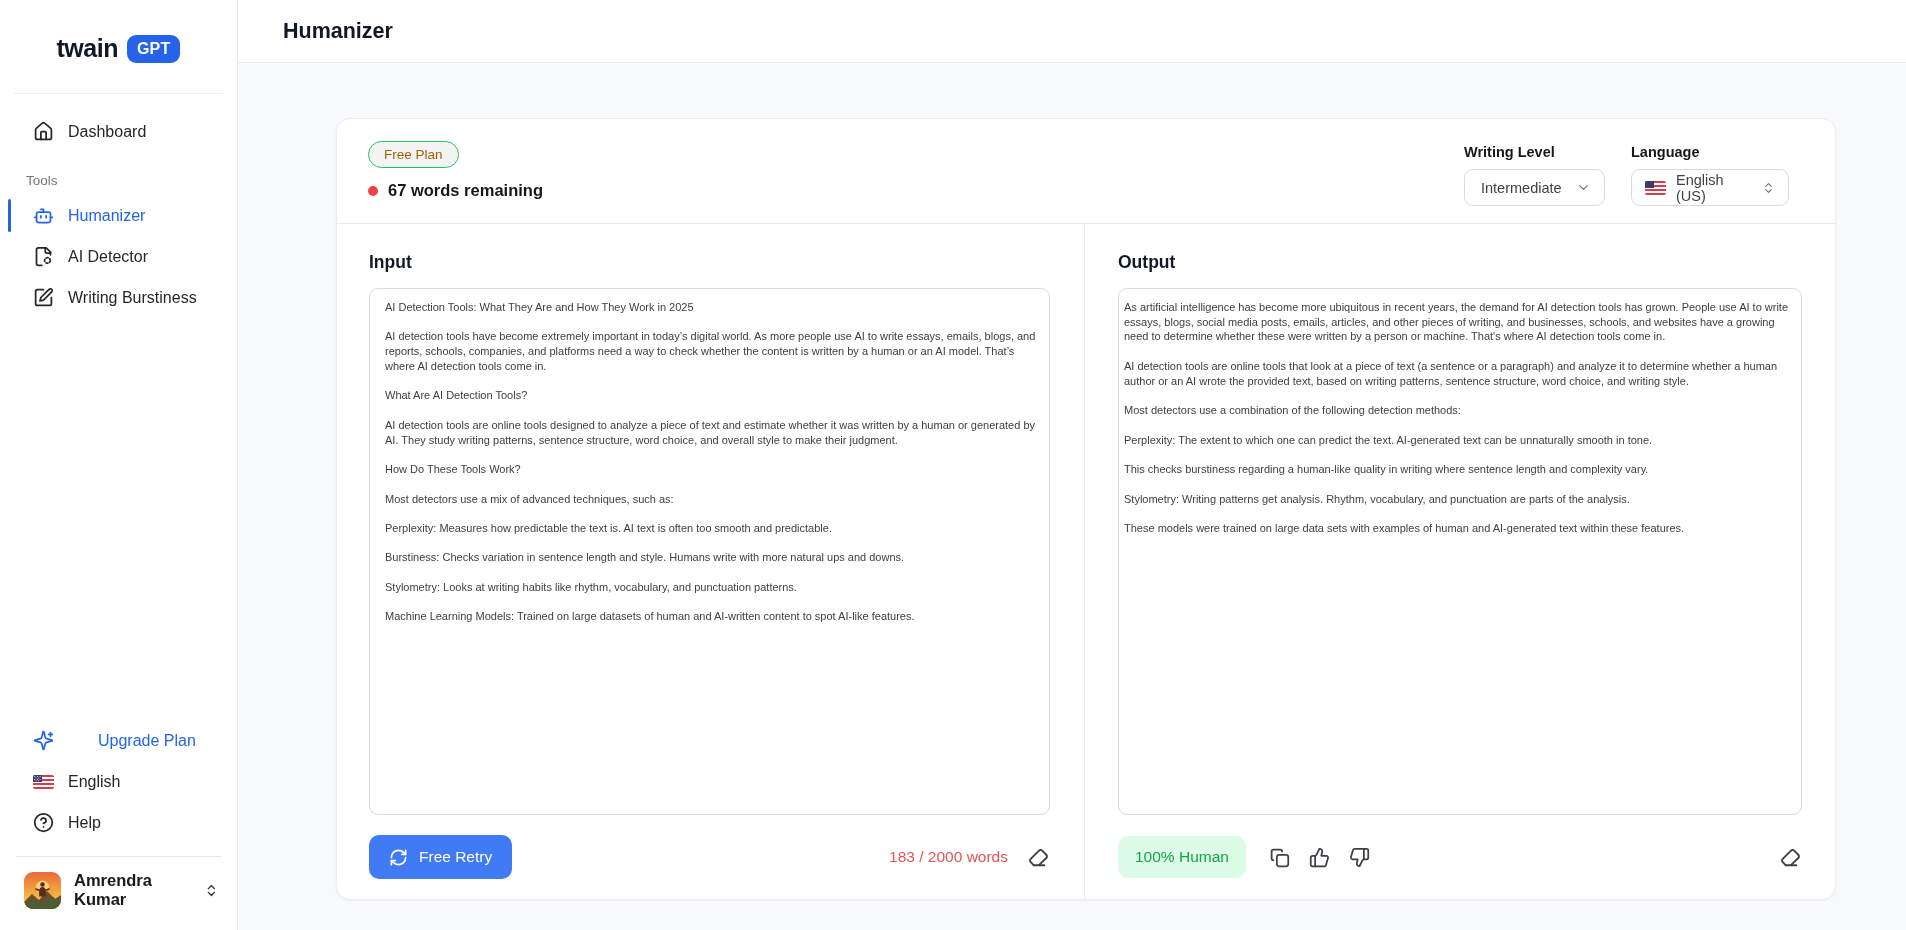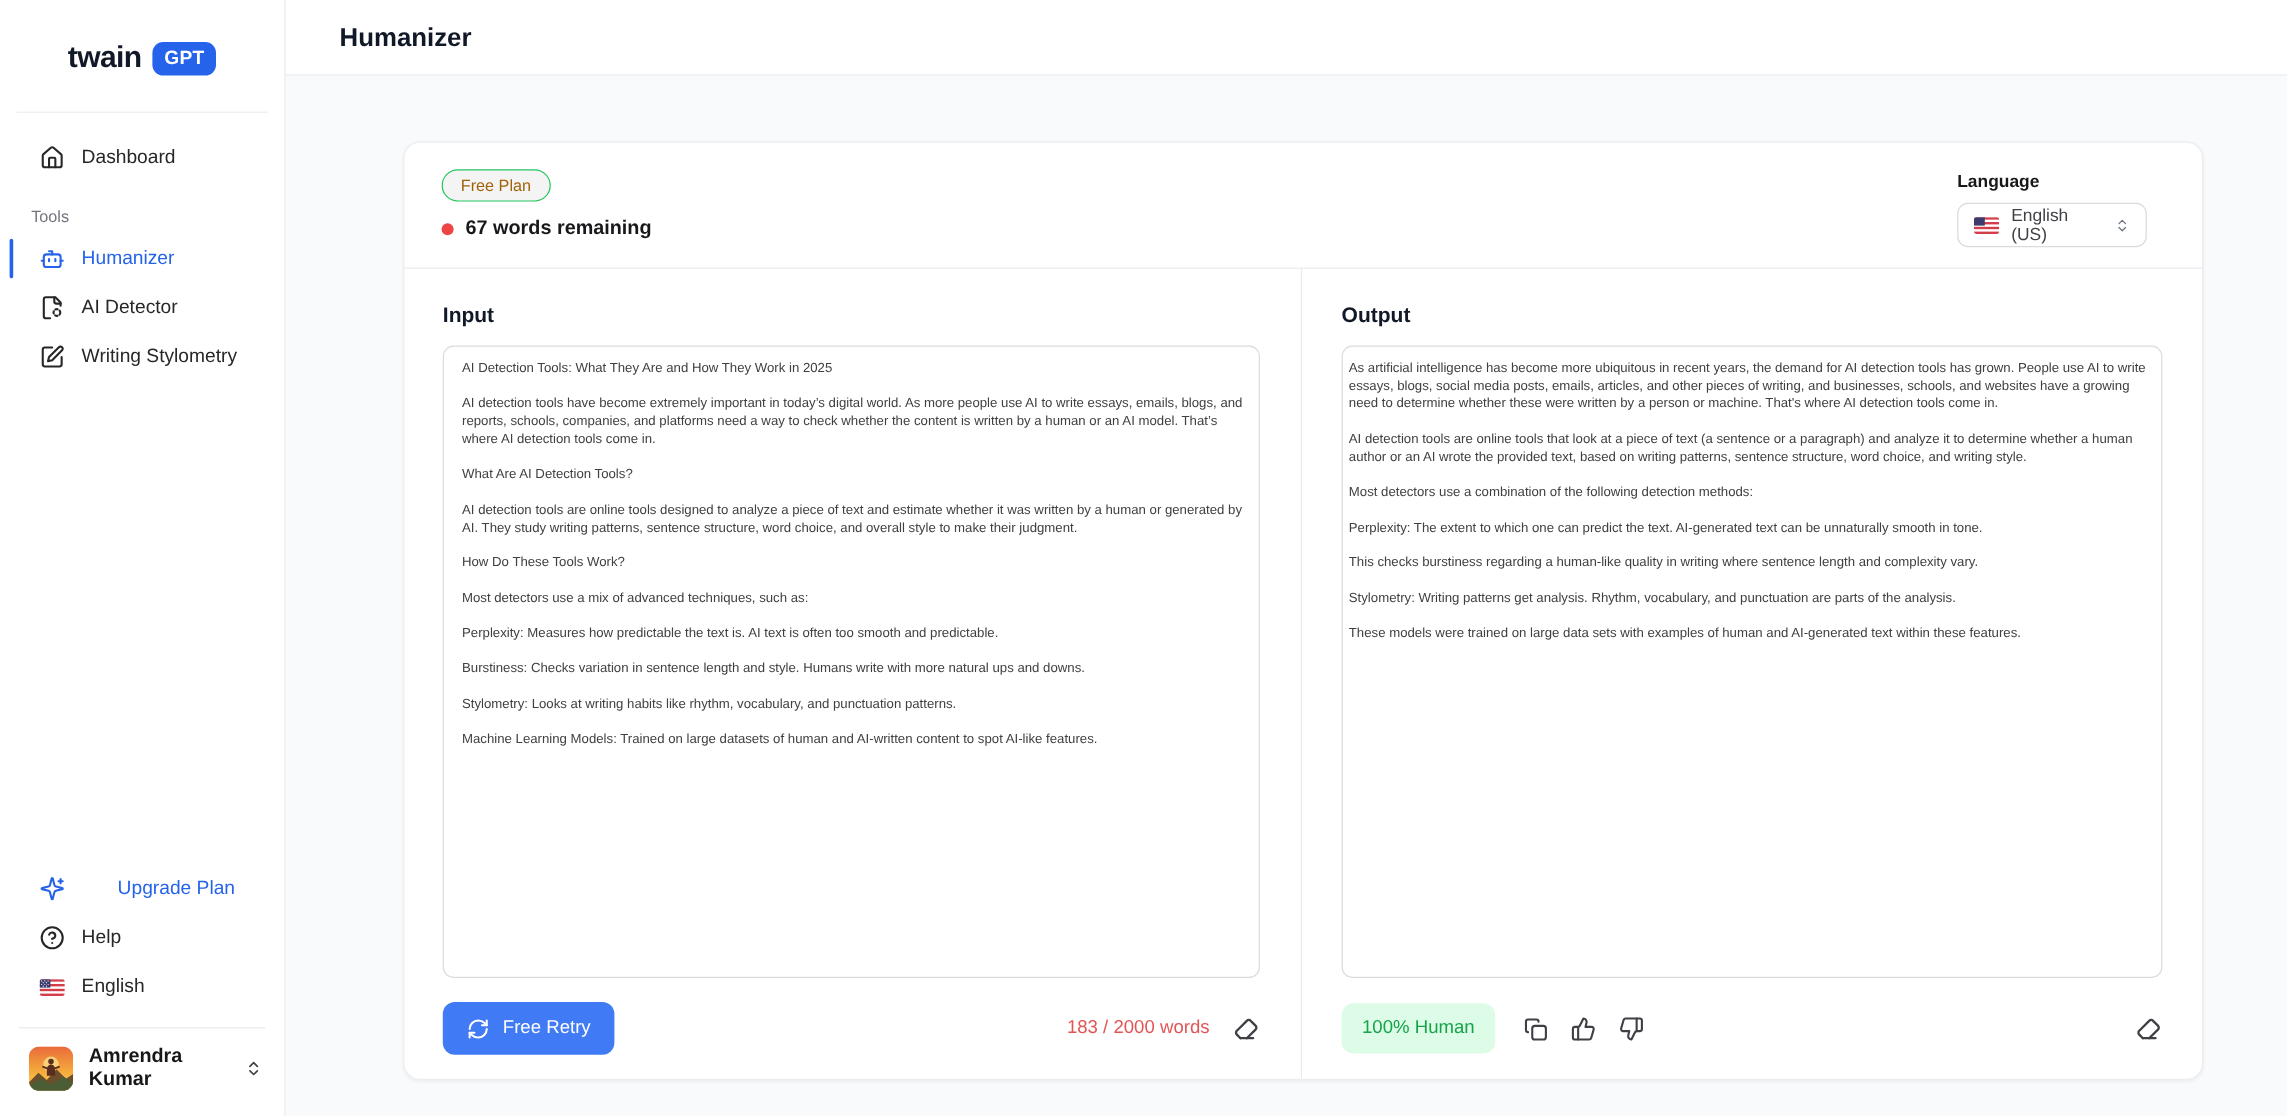--- a/index.html
+++ b/index.html
@@ -166,40 +166,32 @@
           <path d="M14 2v4a2 2 0 0 0 2 2h4"></path>
           <circle cx="16.5" cy="16.5" r="3.2" stroke-dasharray="2.2 2.2"></circle>
         </svg>
       <span>AI Detector</span>
     </div>
     <div class="nav-item">
       <svg class="ni" viewBox="0 0 24 24" fill="none" stroke="currentColor" stroke-width="2" stroke-linecap="round" stroke-linejoin="round">
           <path d="M12 3H5a2 2 0 0 0-2 2v14a2 2 0 0 0 2 2h14a2 2 0 0 0 2-2v-7"></path>
           <path d="M18.375 2.625a2.12 2.12 0 1 1 3 3L12 15l-4 1 1-4Z"></path>
         </svg>
-      <span>Writing Stylometry</span>
+      <span>Writing Burstiness</span>
     </div>
   </nav>
 
   <div class="sidebar-footer">
     <div class="nav-item upgrade">
       <svg class="ni" viewBox="0 0 24 24" fill="none" stroke="currentColor" stroke-width="2" stroke-linecap="round" stroke-linejoin="round">
           <path d="M9.9 15.5a2 2 0 0 0-1.4-1.4l-6.1-1.6a.5.5 0 0 1 0-1l6.1-1.6a2 2 0 0 0 1.4-1.4l1.6-6.1a.5.5 0 0 1 1 0l1.6 6.1a2 2 0 0 0 1.4 1.4l6.1 1.6a.5.5 0 0 1 0 1l-6.1 1.6a2 2 0 0 0-1.4 1.4l-1.6 6.1a.5.5 0 0 1-1 0z"></path>
           <path d="M20 3v4"></path>
           <path d="M22 5h-4"></path>
         </svg>
       <span>Upgrade Plan</span>
-    </div>
-    <div class="nav-item">
-      <svg class="ni" viewBox="0 0 24 24" fill="none" stroke="currentColor" stroke-width="2" stroke-linecap="round" stroke-linejoin="round">
-          <circle cx="12" cy="12" r="10"></circle>
-          <path d="M9.09 9a3 3 0 0 1 5.83 1c0 2-3 3-3 3"></path>
-          <path d="M12 17h.01"></path>
-        </svg>
-      <span>Help</span>
     </div>
     <div class="nav-item">
       <svg class="flag" viewBox="0 0 21 14">
           <rect width="21" height="14" fill="#fff"></rect>
           <g fill="#d43d4a">
             <rect width="21" height="2" y="0"></rect>
             <rect width="21" height="2" y="4"></rect>
             <rect width="21" height="2" y="8"></rect>
             <rect width="21" height="2" y="12"></rect>
           </g>
@@ -212,20 +204,28 @@
             <circle cx="5.7" cy="2.9" r=".5"></circle>
             <circle cx="1.7" cy="4.4" r=".5"></circle>
             <circle cx="4.4" cy="4.4" r=".5"></circle>
             <circle cx="7.1" cy="4.4" r=".5"></circle>
             <circle cx="3" cy="5.8" r=".5"></circle>
             <circle cx="5.7" cy="5.8" r=".5"></circle>
           </g>
         </svg>
       <span>English</span>
     </div>
+    <div class="nav-item">
+      <svg class="ni" viewBox="0 0 24 24" fill="none" stroke="currentColor" stroke-width="2" stroke-linecap="round" stroke-linejoin="round">
+          <circle cx="12" cy="12" r="10"></circle>
+          <path d="M9.09 9a3 3 0 0 1 5.83 1c0 2-3 3-3 3"></path>
+          <path d="M12 17h.01"></path>
+        </svg>
+      <span>Help</span>
+    </div>
     <div class="user-divider"></div>
     <div class="user-row">
       <svg class="avatar" viewBox="0 0 37 37">
           <defs>
             <linearGradient id="sky" x1="0" y1="0" x2="0" y2="1">
               <stop offset="0" stop-color="#e86a3a"></stop>
               <stop offset=".55" stop-color="#f5a93c"></stop>
               <stop offset="1" stop-color="#fbd05a"></stop>
             </linearGradient>
           </defs>
@@ -257,20 +257,29 @@
       <div class="card-top">
         <div>
           <span class="plan-pill">Free Plan</span>
           <div class="words-row">
             <span class="red-dot"></span>
             <span>67 words remaining</span>
           </div>
         </div>
 
         <div class="controls">
+          <div class="control">
+            <div class="control-label">Writing Level</div>
+            <div class="select level">
+              <span>Intermediate</span>
+              <svg class="chev" width="15" height="15" viewBox="0 0 24 24" fill="none" stroke="currentColor" stroke-width="2" stroke-linecap="round" stroke-linejoin="round">
+                  <path d="m6 9 6 6 6-6"></path>
+                </svg>
+            </div>
+          </div>
           <div class="control">
             <div class="control-label">Language</div>
             <div class="select lang">
               <svg class="flag" viewBox="0 0 21 14">
                   <rect width="21" height="14" fill="#fff"></rect>
                   <g fill="#d43d4a">
                     <rect width="21" height="2" y="0"></rect>
                     <rect width="21" height="2" y="4"></rect>
                     <rect width="21" height="2" y="8"></rect>
                     <rect width="21" height="2" y="12"></rect>

